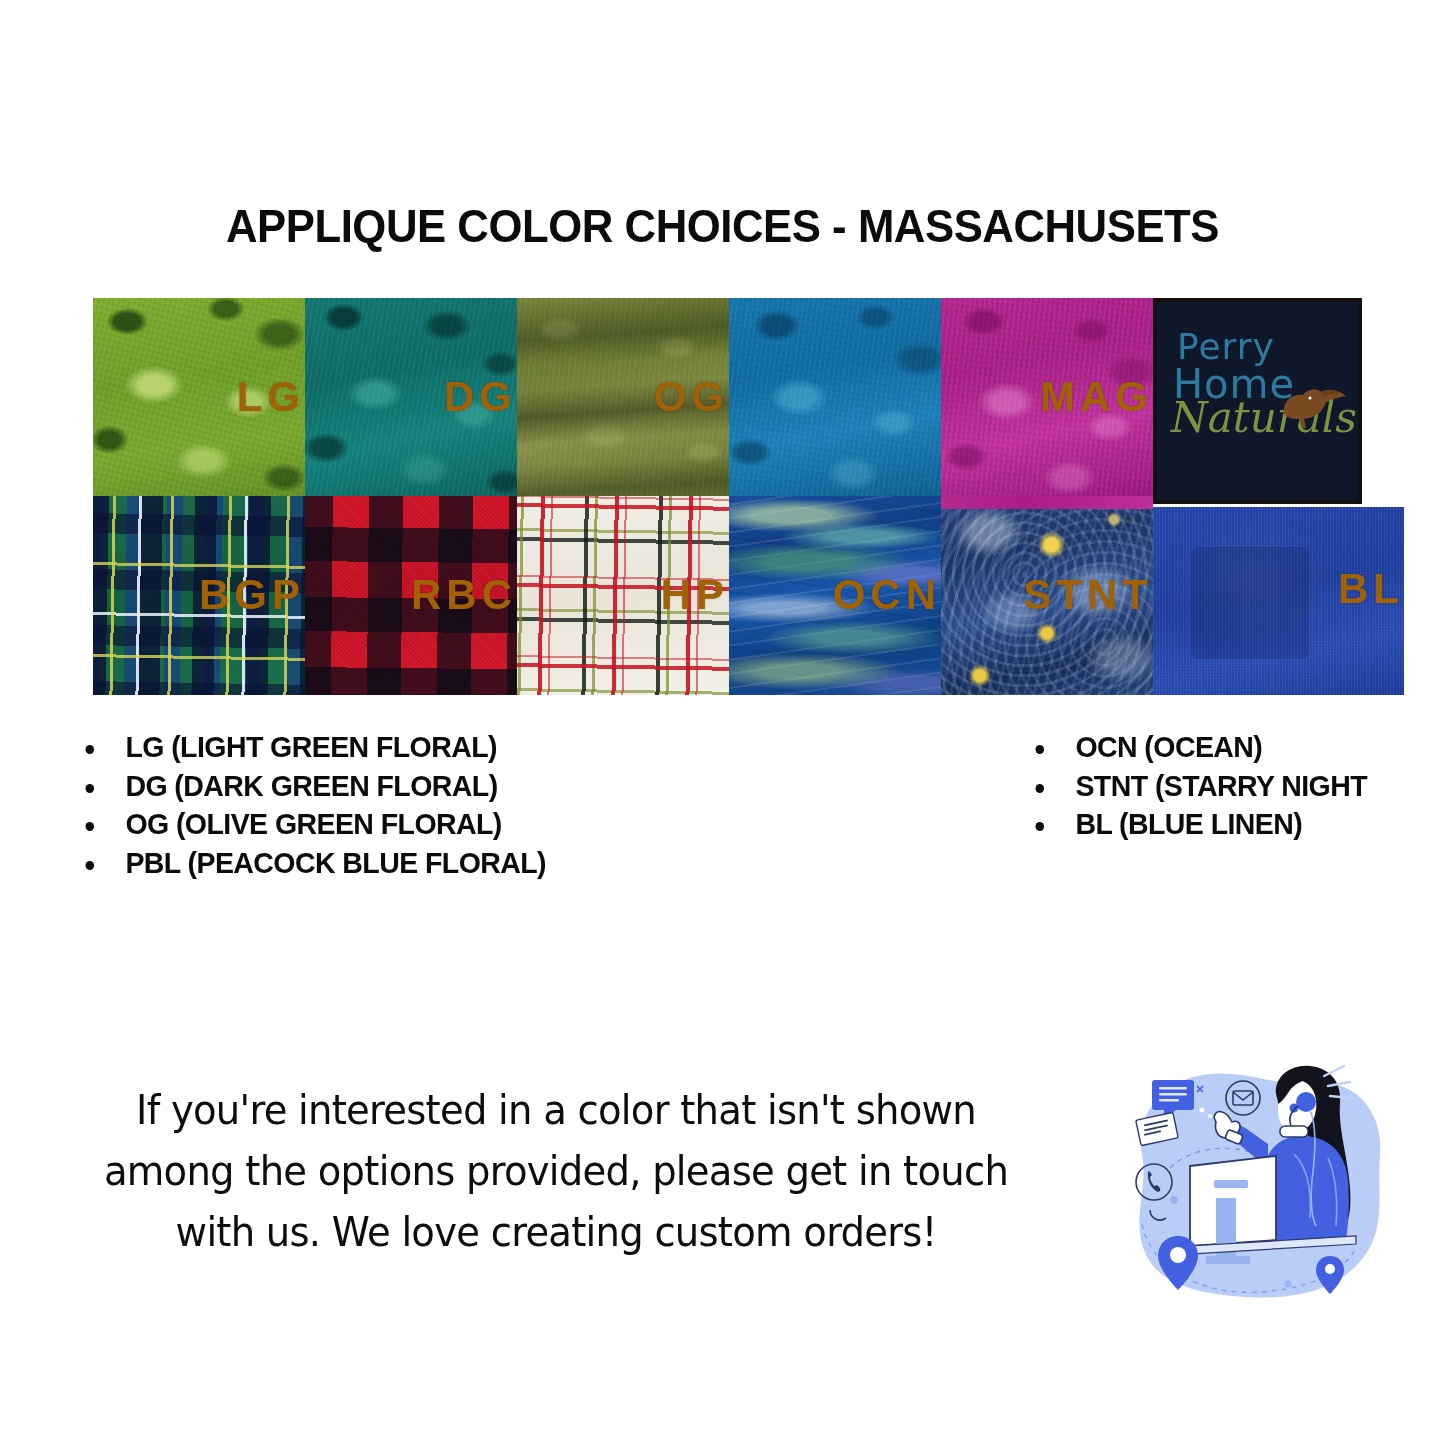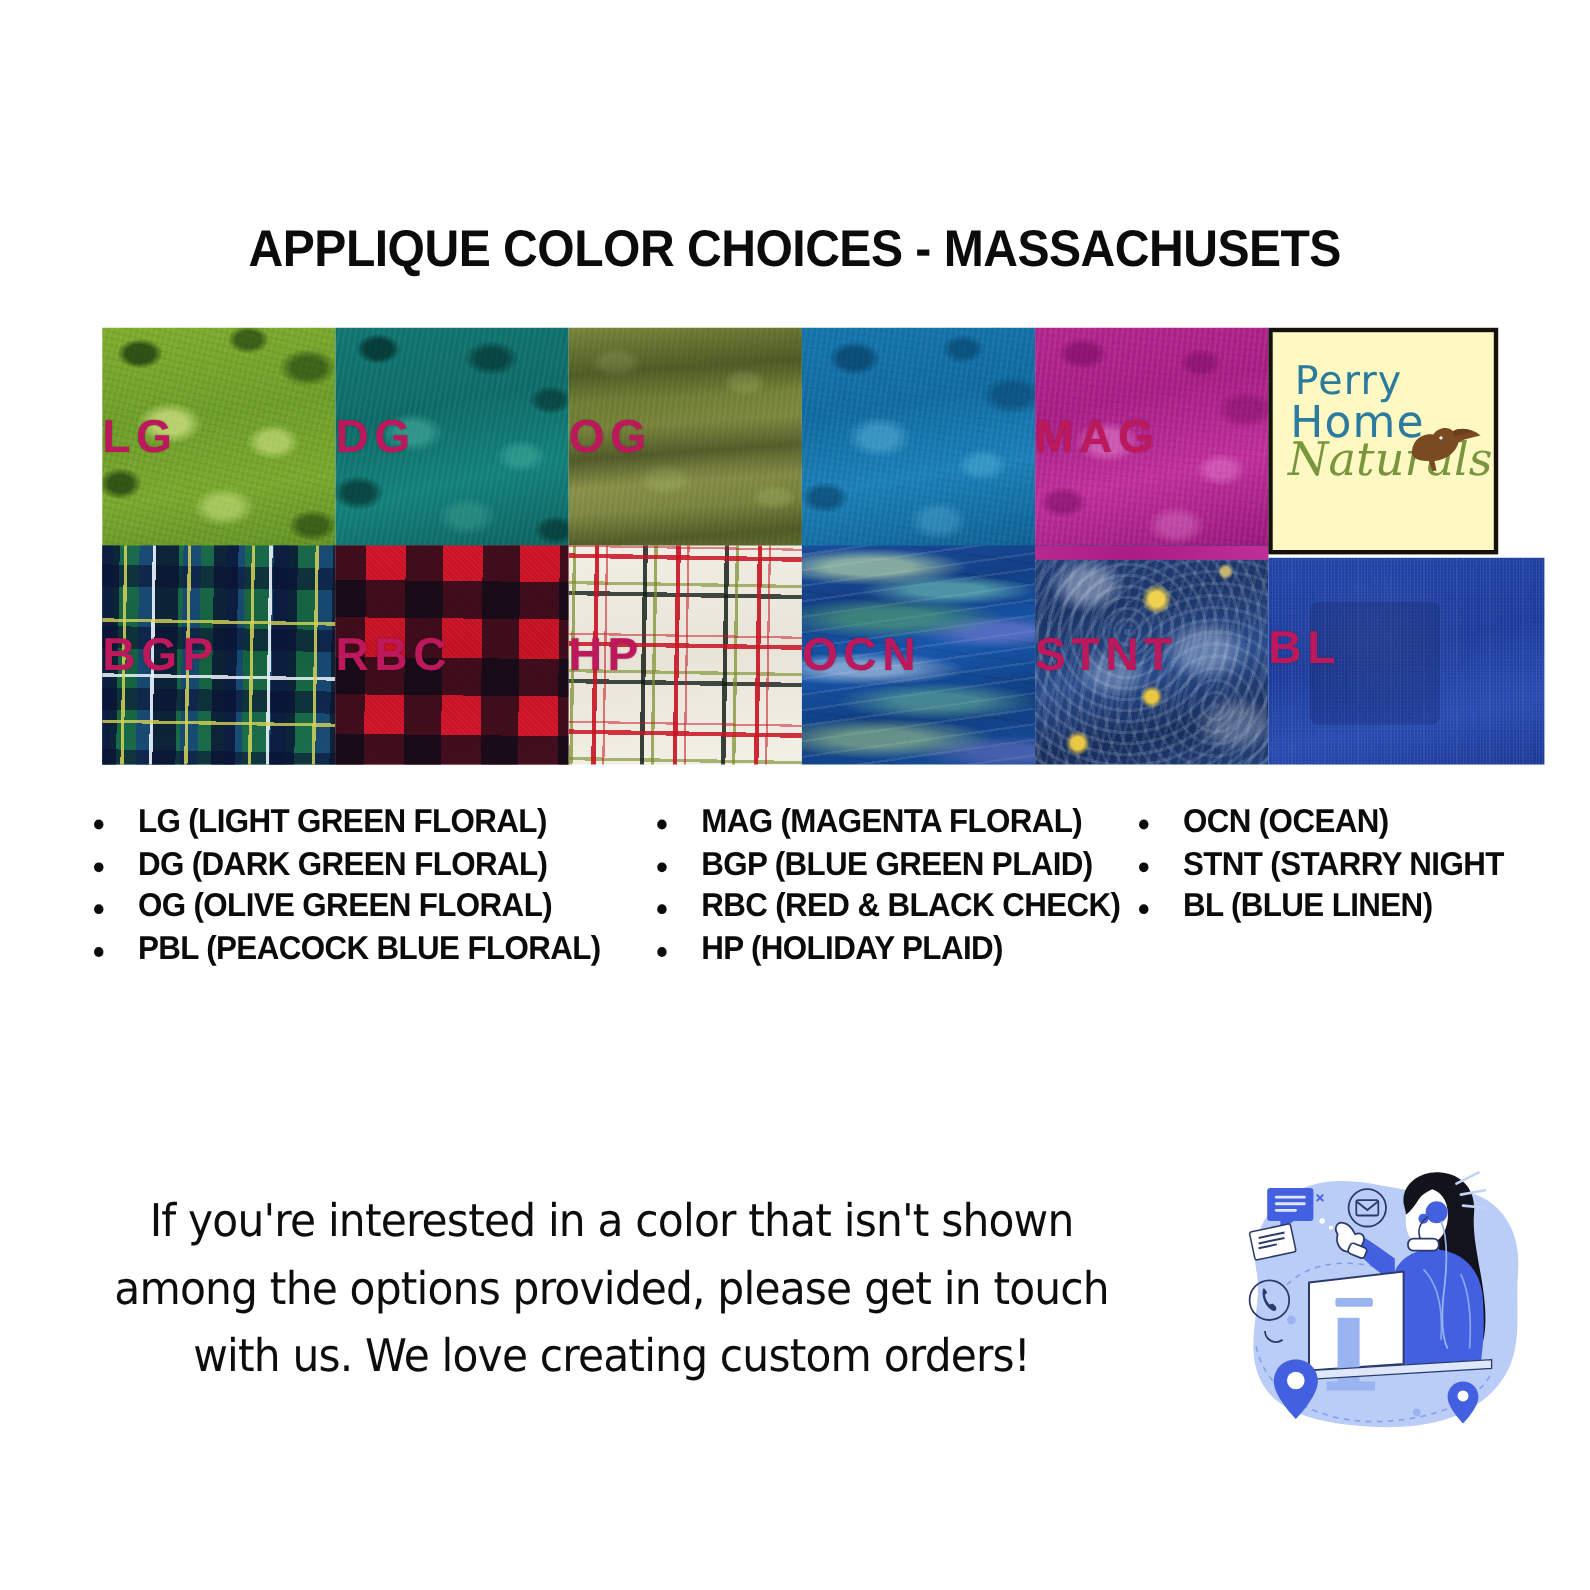--- a/index.html
+++ b/index.html
@@ -32,22 +32,22 @@
   }
   .cell {
     position:absolute;
     width:212px; height:199px;
     overflow:hidden;
   }
   .cell .label {
     position:absolute;
     left:0; right:0; top:50%;
     transform:translateY(-52%);
-    text-align:left;
-    color:#be185d;
+    text-align:right;
+    color:#a16207;
     font-weight:bold;
     font-size:42px;
     letter-spacing:5px;
     text-shadow:0 0 2px rgba(0,0,0,.28);
     z-index:9;
   }
   .tex { position:absolute; inset:-6px; }
 
   
   .r0 { top:0; }
@@ -124,21 +124,21 @@
       repeating-linear-gradient(96deg, rgba(255,255,255,.06) 0 2px, transparent 2px 5px),
       repeating-linear-gradient(6deg, rgba(0,0,0,.045) 0 2px, transparent 2px 6px),
       linear-gradient(168deg,#b5268f 0%,#a81d86 34%,#c02f9b 64%,#96147a 100%);
   }
 
   
   .logo-cell {
     position:absolute;
     left:1060px; top:0;
     width:209px; height:206px;
-    background:#fef9c3;
+    background:#0f172a;
     border:4px solid #14100e;
   }
   .logo-inner {
     position:absolute; inset:0;
     padding:14px 12px;
   }
   .logo-perry {
     color:#2c7a9e;
     font-family:"DejaVu Sans", sans-serif;
     font-size:36px;
@@ -432,28 +432,20 @@
 
   <div class="legend-col lc1">
     <ul>
       <li>LG (LIGHT GREEN FLORAL)</li>
       <li>DG (DARK GREEN FLORAL)</li>
       <li>OG (OLIVE GREEN FLORAL)</li>
       <li>PBL (PEACOCK BLUE FLORAL)</li>
     </ul>
   </div>
 
-  <div class="legend-col lc2">
-    <ul>
-      <li>MAG (MAGENTA FLORAL)</li>
-      <li>BGP (BLUE GREEN PLAID)</li>
-      <li>RBC (RED &amp; BLACK CHECK)</li>
-      <li>HP (HOLIDAY PLAID)</li>
-    </ul>
-  </div>
 
   <div class="legend-col lc3">
     <ul>
       <li>OCN (OCEAN)</li>
       <li>STNT (STARRY NIGHT</li>
       <li>BL (BLUE LINEN)</li>
     </ul>
   </div>
 </div>
 

